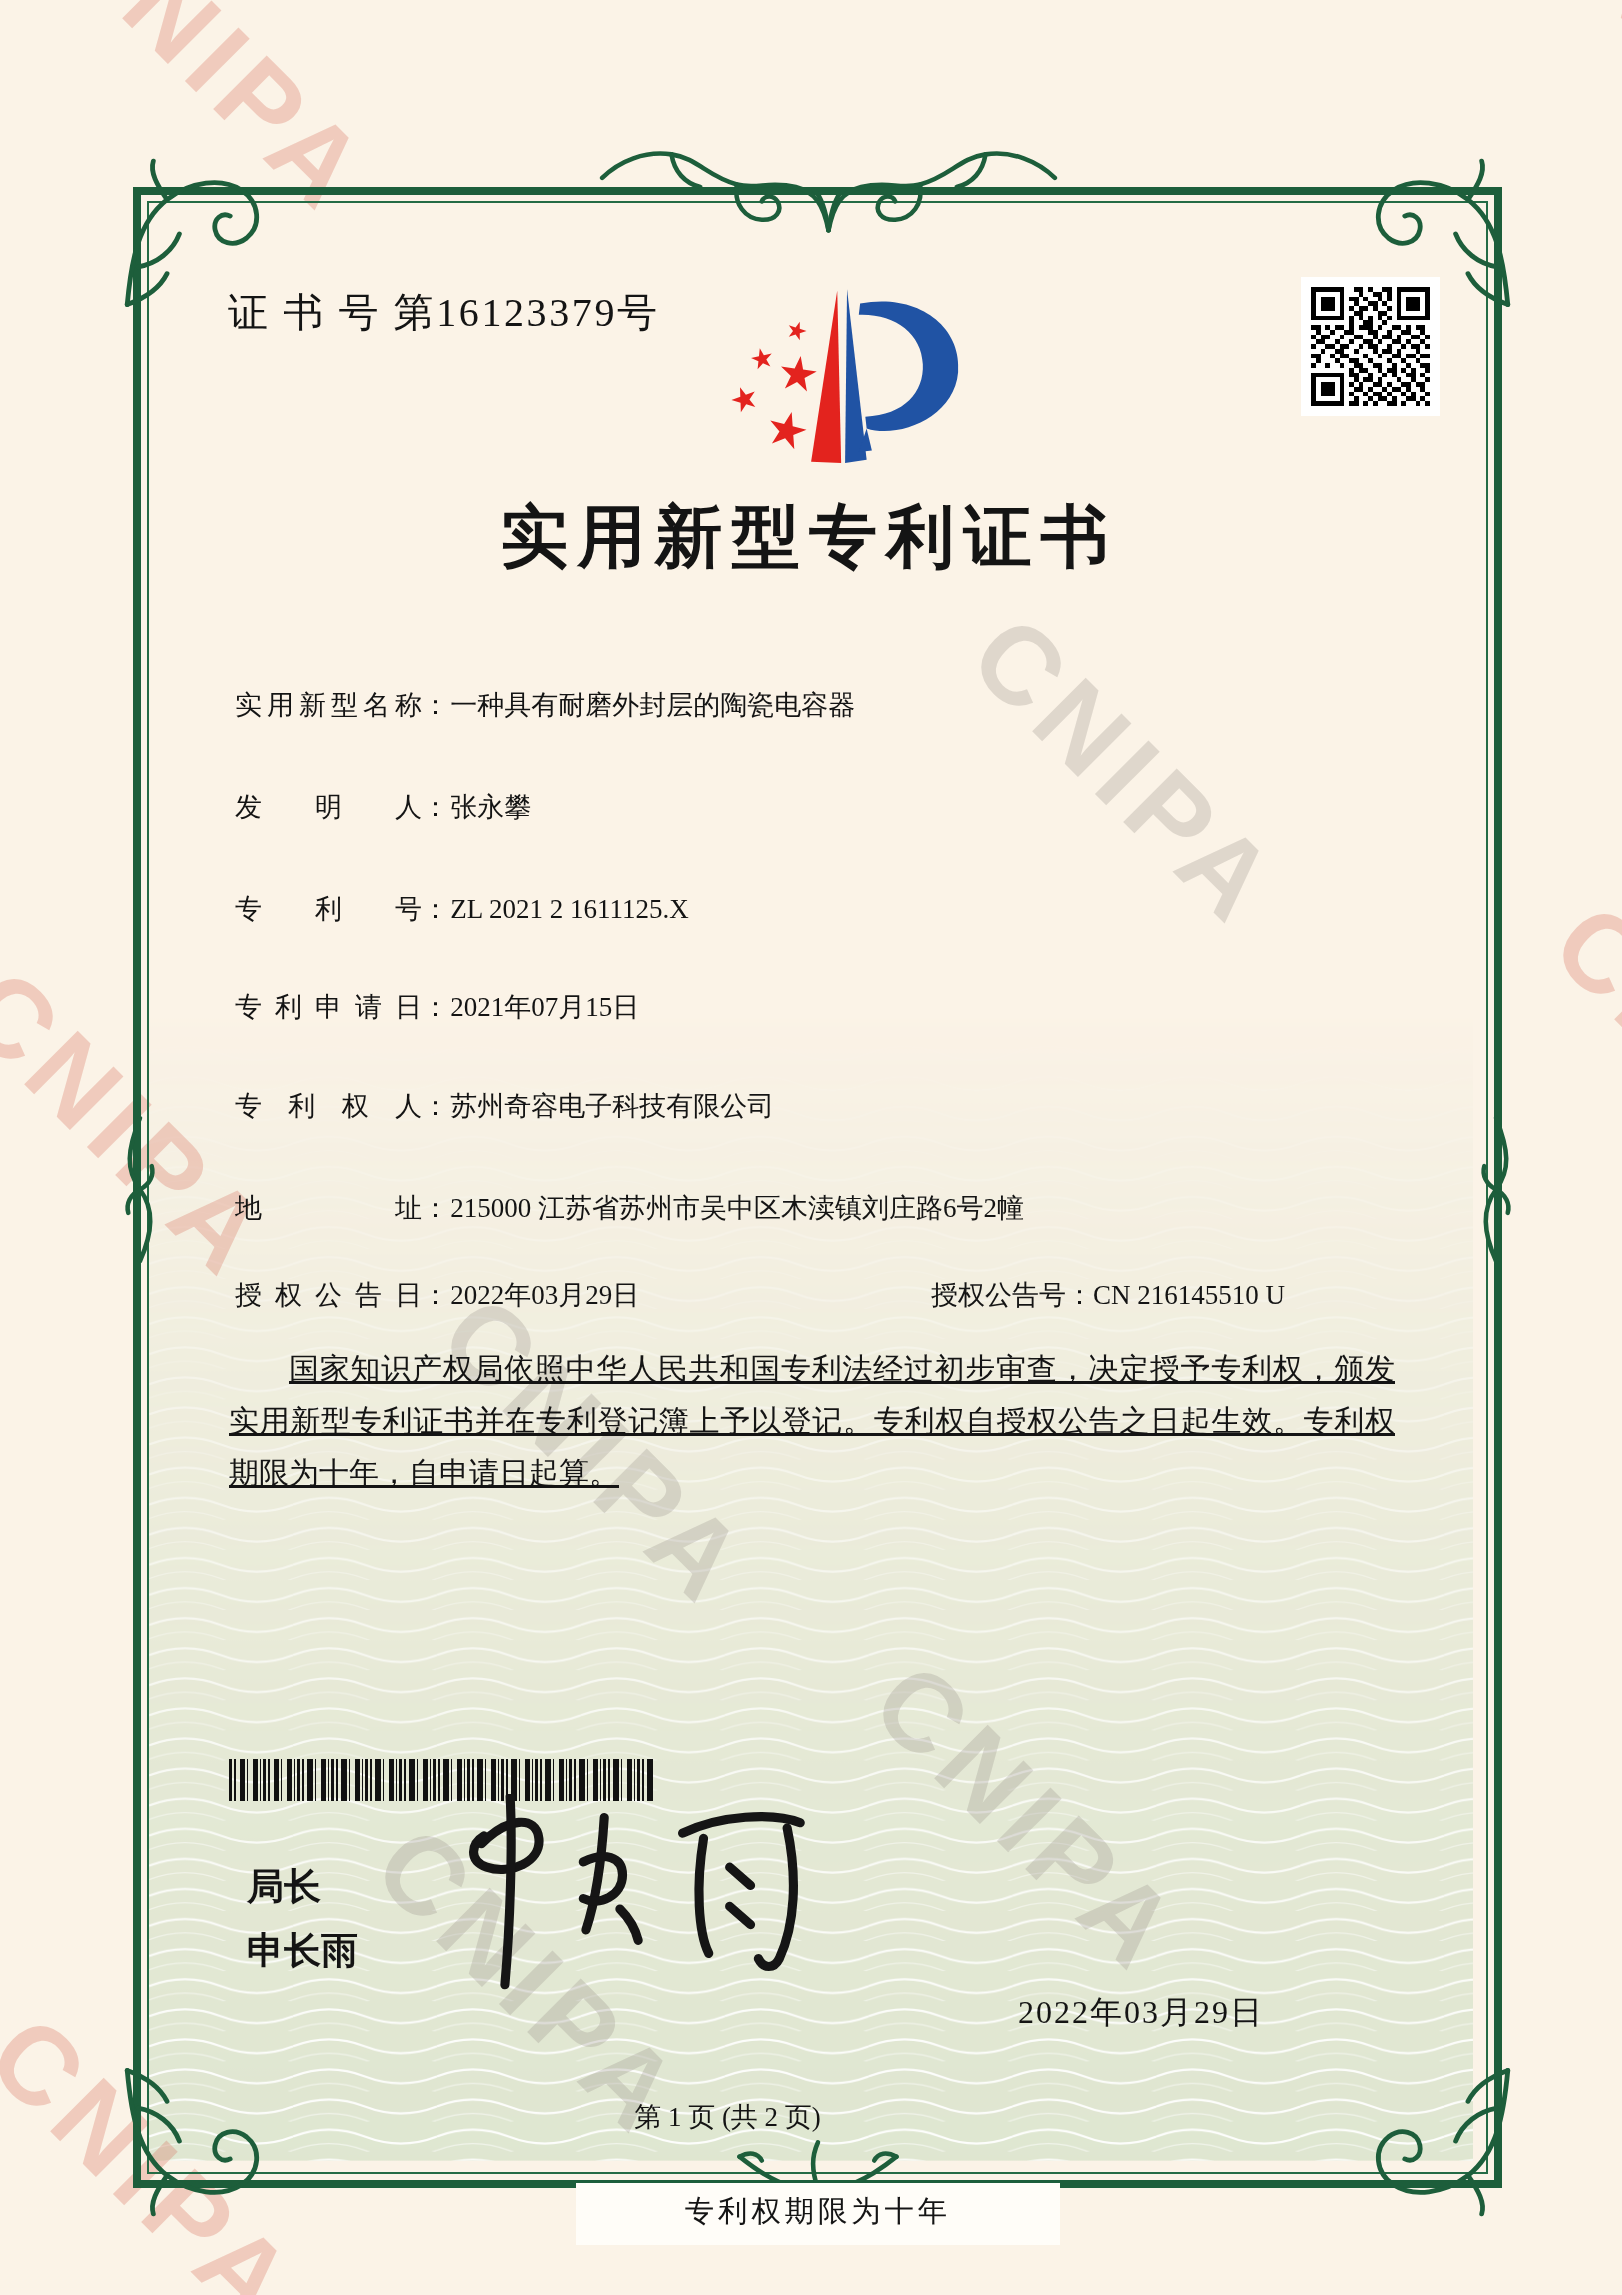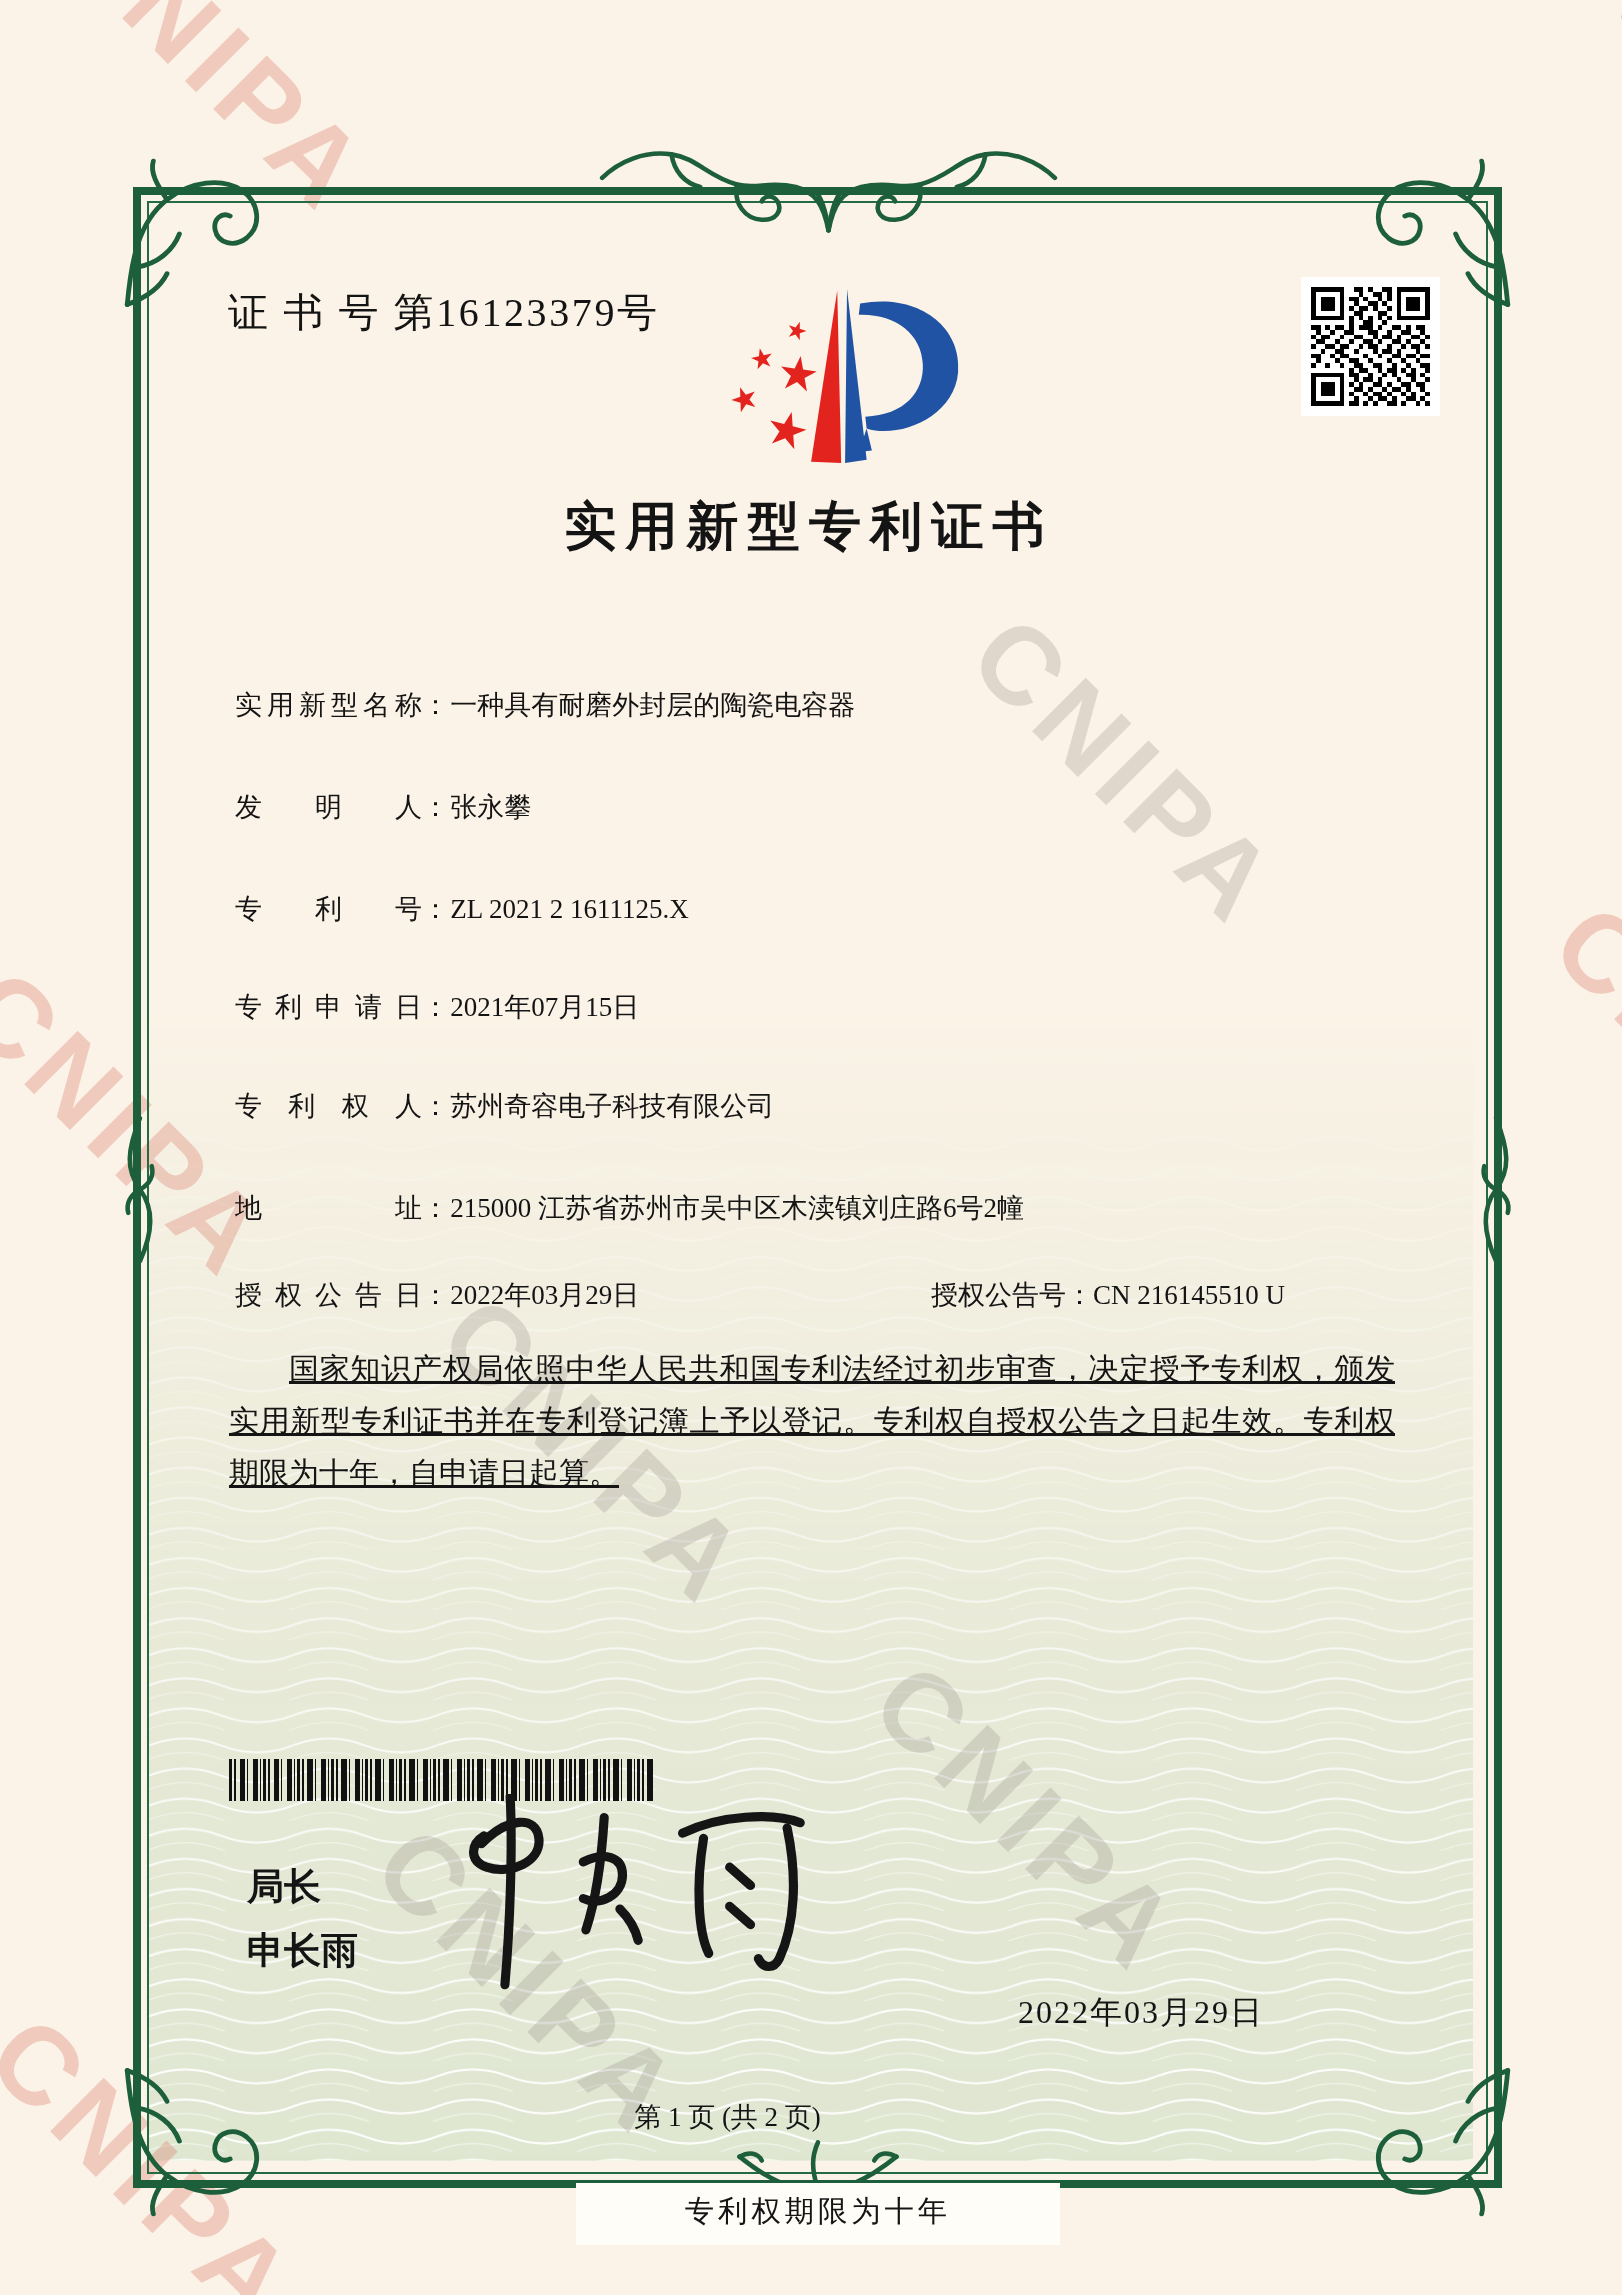--- a/index.html
+++ b/index.html
@@ -15,21 +15,21 @@
   
   #waveband{left:149px;top:1008px;z-index:1;}
   
   .frame{left:133px;top:187px;width:1353px;height:1985px;border:8.5px solid #1d5e3b;z-index:4;pointer-events:none;}
   .frame-inner{position:absolute;left:5.9px;top:5.9px;right:5.9px;bottom:5.9px;border:2px solid #246b45;}
   .orn{position:absolute;stroke:#1d5e3b;fill:none;stroke-width:7;stroke-linecap:round;}
   
   .certno{left:228px;top:285px;font-size:40px;letter-spacing:2.6px;z-index:5;}
   .logo{left:702px;top:287px;z-index:5;}
   .qr{left:1301px;top:277px;width:119px;height:119px;background:#ffffff;padding:9.8px;z-index:5;}
-  .title{left:0;width:1618px;top:492px;text-align:center;font-size:52px;letter-spacing:9.2px;
+  .title{left:0;width:1618px;top:492px;text-align:center;font-size:68px;letter-spacing:9.2px;
          font-weight:700;font-family:Liberation Serif, serif;z-index:5;}
   
   .frow{left:235px;font-size:27px;z-index:5;white-space:nowrap;}
   .flabel{display:inline-block;width:187px;text-align:justify;text-align-last:justify;}
   .fcolon{display:inline-block;}
   .fvalue{display:inline-block;margin-left:1.3px;}
   .grant2{position:absolute;left:696px;top:0;}
   
   .bodytext{left:229px;top:1343px;width:1166px;font-size:30px;line-height:1.74;
             text-align:justify;z-index:5;}

